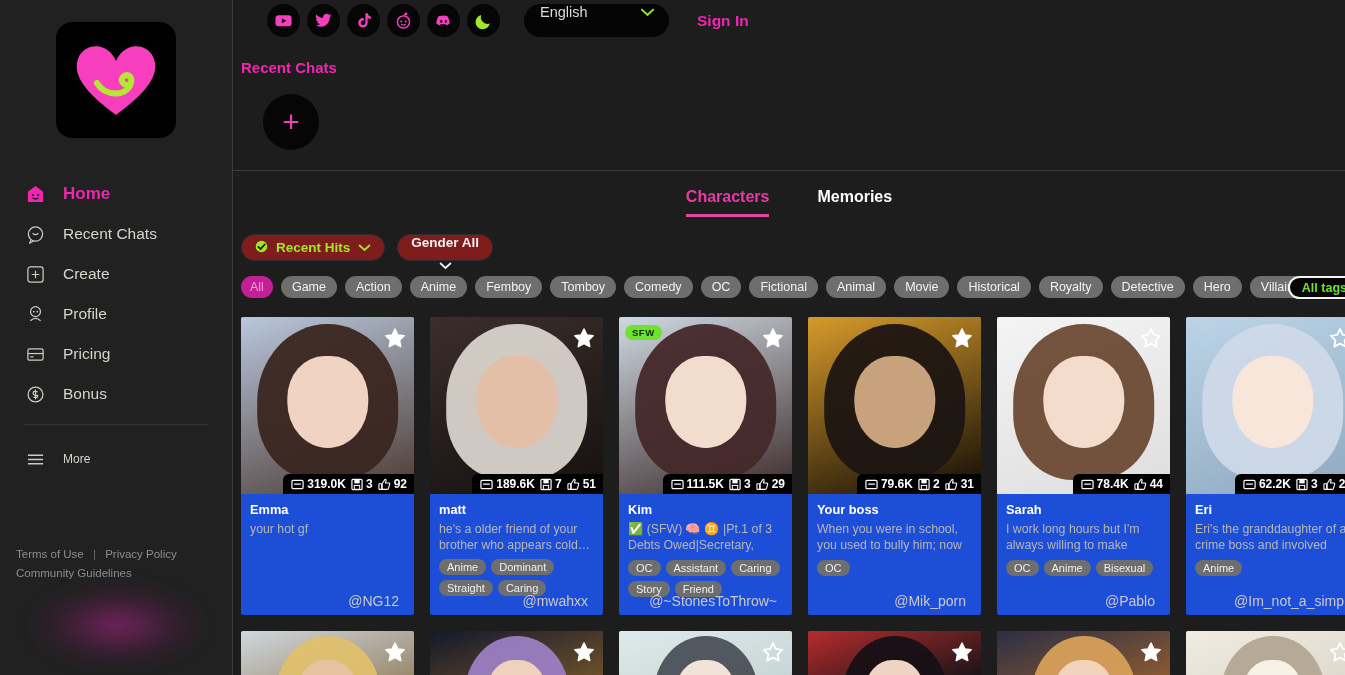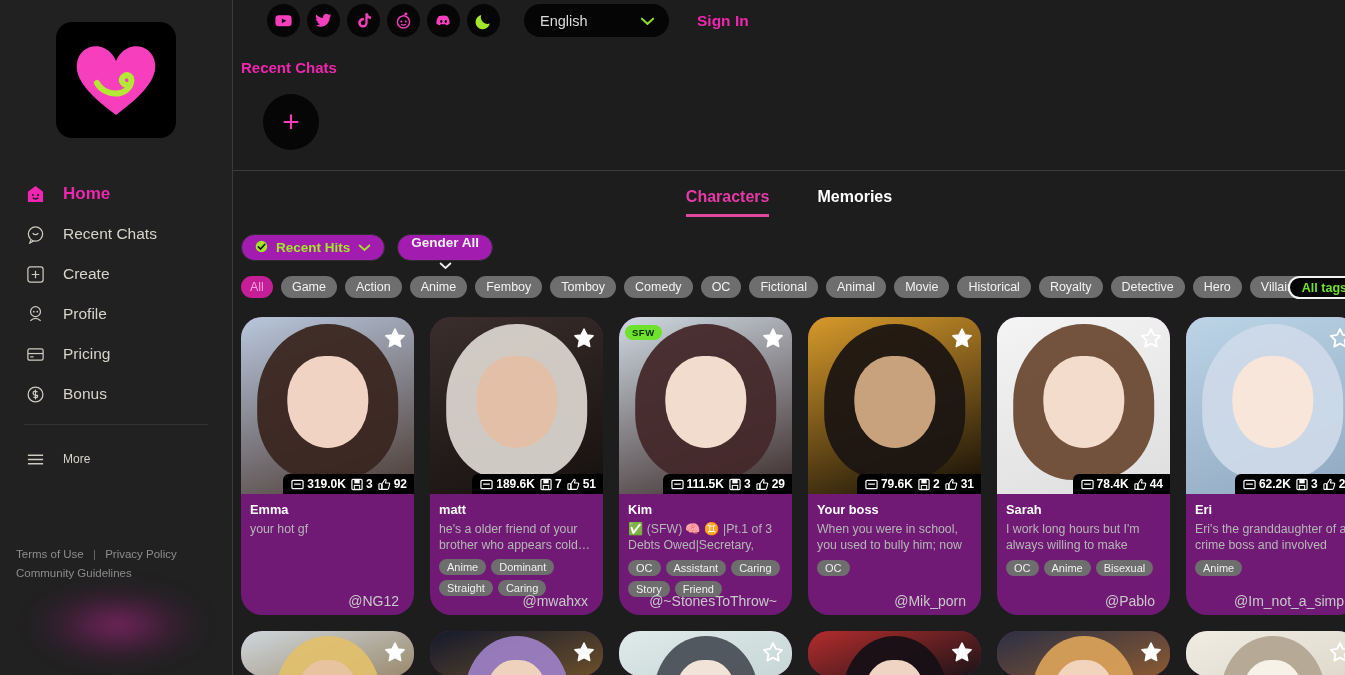--- a/index.html
+++ b/index.html
@@ -65,21 +65,21 @@
     color: #cfcfcf; font-size: 14px; font-family: "Liberation Sans", sans-serif; width: 100%;
   }
   .search-box input::placeholder { color: #8e8e8e; }
   .socials { display: flex; align-items: center; gap: 7px; margin-left: 24px; }
   .soc {
     width: 33px; height: 33px; border-radius: 50%; background: #060606;
     display: flex; align-items: center; justify-content: center; cursor: pointer;
   }
   .lang {
     margin-left: 14px; width: 145px; height: 33px; background: #050505;
-    border-radius: 17px; display: flex; align-items: center; justify-content: space-between;
+    border-radius: 17px; display: flex; align-items: flex-start; justify-content: space-between;
     padding: 0 14px 0 16px; cursor: pointer;
   }
   .lang span { color: #dcdcdc; font-size: 14.5px; }
   .signin { margin-left: 18px; color: #ef27ae; font-size: 15.5px; font-weight: bold; cursor: pointer; white-space: nowrap; }
 
   
   .recent {
     padding: 18px 0 0 8px; border-bottom: 1px solid #3a3a3a; height: 130px;
   }
   .recent h2 { color: #ef27ae; font-size: 15px; font-weight: bold; }
@@ -91,21 +91,21 @@
   }
 
   
   .tabs { display: flex; justify-content: center; gap: 48px; padding-top: 17px; }
   .tab { font-size: 16px; font-weight: bold; color: #fff; padding-bottom: 8px; cursor: pointer; }
   .tab.active { color: #e63aa6; border-bottom: 3px solid #e0479f; }
 
   
   .filters { display: flex; gap: 12px; padding: 17px 0 0 8px; }
   .pillbtn {
-    height: 27px; background: #a21caf; border-radius: 15px; border: 1px solid #2e2e2e;
+    height: 27px; background: #7f1d1d; border-radius: 15px; border: 1px solid #2e2e2e;
     display: flex; align-items: center; gap: 8px; padding: 0 13px; cursor: pointer;
     font-size: 13.5px; font-weight: bold;
   }
   .pillbtn.green { color: #a4e62a; }
   .pillbtn.white { color: #f0f0f0; flex-direction: column; }
 
   
   .tags-row { display: flex; align-items: flex-end; gap: 8px; padding: 15px 0 0 8px; position: relative; }
   .tag {
     height: 22px; background: #6e6e6e; border-radius: 11px; color: #f2f2f2;
@@ -118,21 +118,21 @@
     background: #060606; border: 2px solid #f3f3f3; border-radius: 13px;
     color: #72e030; font-size: 12.5px; font-weight: bold;
     display: flex; align-items: center; padding: 0 12px; cursor: pointer;
   }
 
   
   .grid {
     display: flex; gap: 16px; padding: 19px 0 0 8px;
   }
   .card {
-    width: 173px; flex: 0 0 173px; background: #701a75; border-radius: 21px;
+    width: 173px; flex: 0 0 173px; background: #1d4ed8; border-radius: 2px;
     overflow: hidden; position: relative; cursor: pointer;
   }
   .card-img { width: 173px; height: 177px; position: relative; overflow: hidden; }
   .star { position: absolute; right: 8px; top: 10px; width: 22px; height: 22px; }
   .sfw-badge {
     position: absolute; left: 6px; top: 8px; background: #6ee22e; color: #0b2b00;
     font-size: 9.5px; font-weight: bold; border-radius: 9px; padding: 2px 7px; letter-spacing: .5px;
   }
   .stats {
     position: absolute; right: 0; bottom: 0; background: #000;

